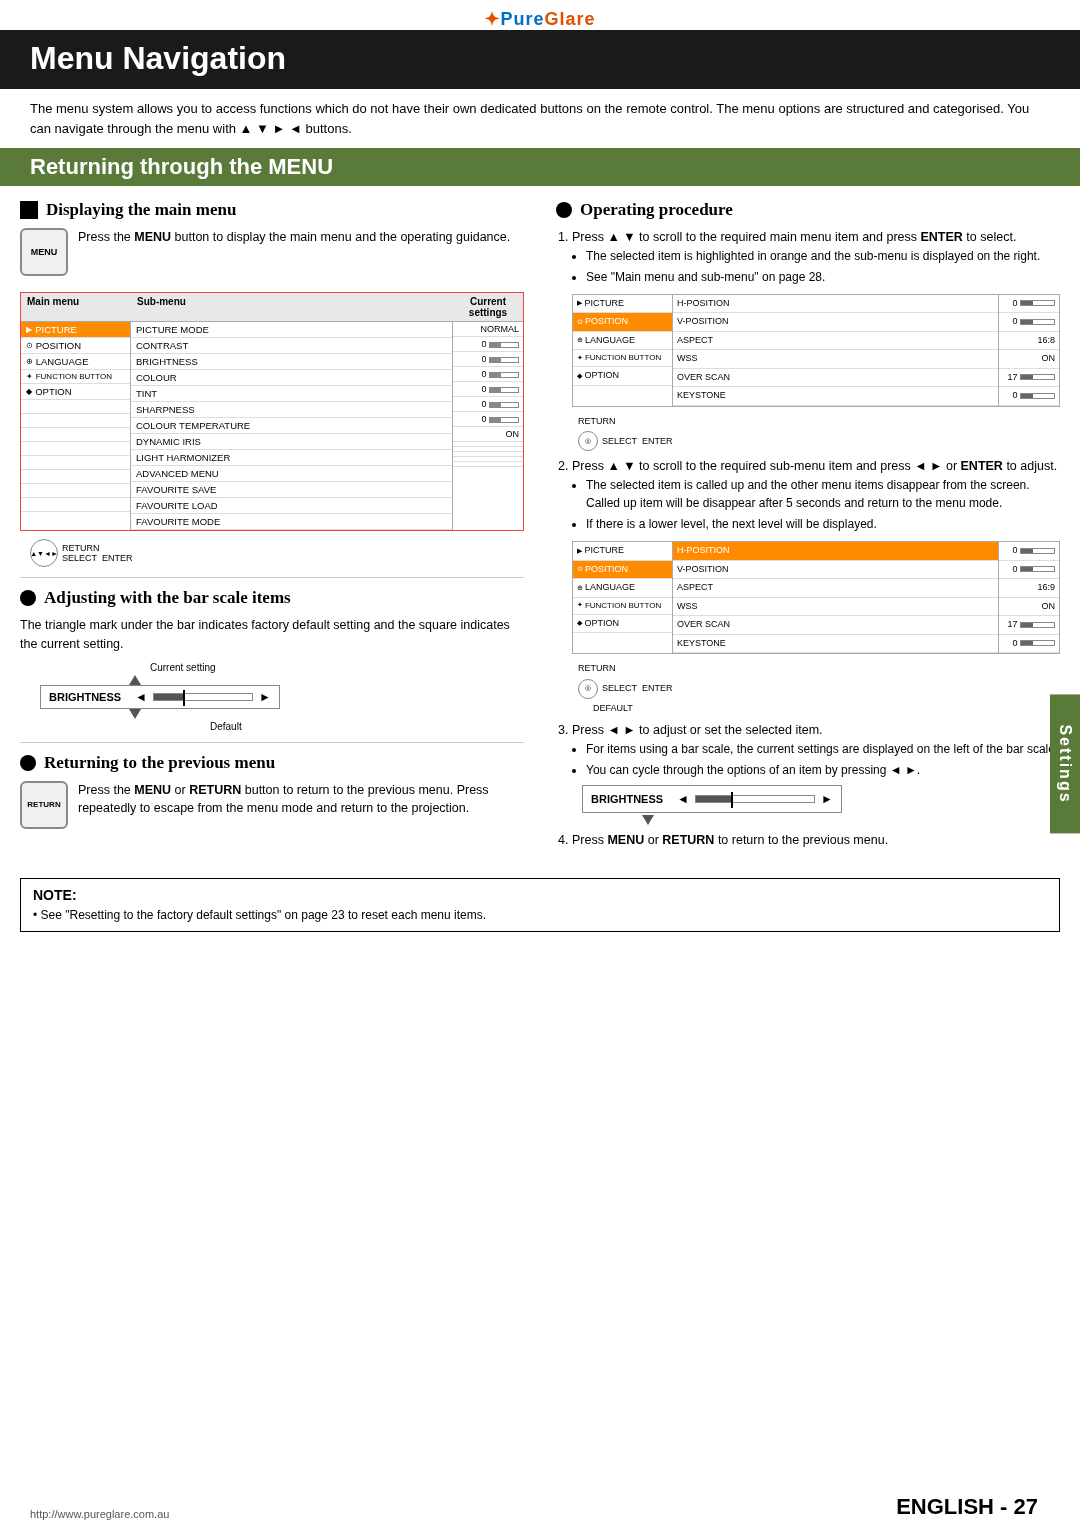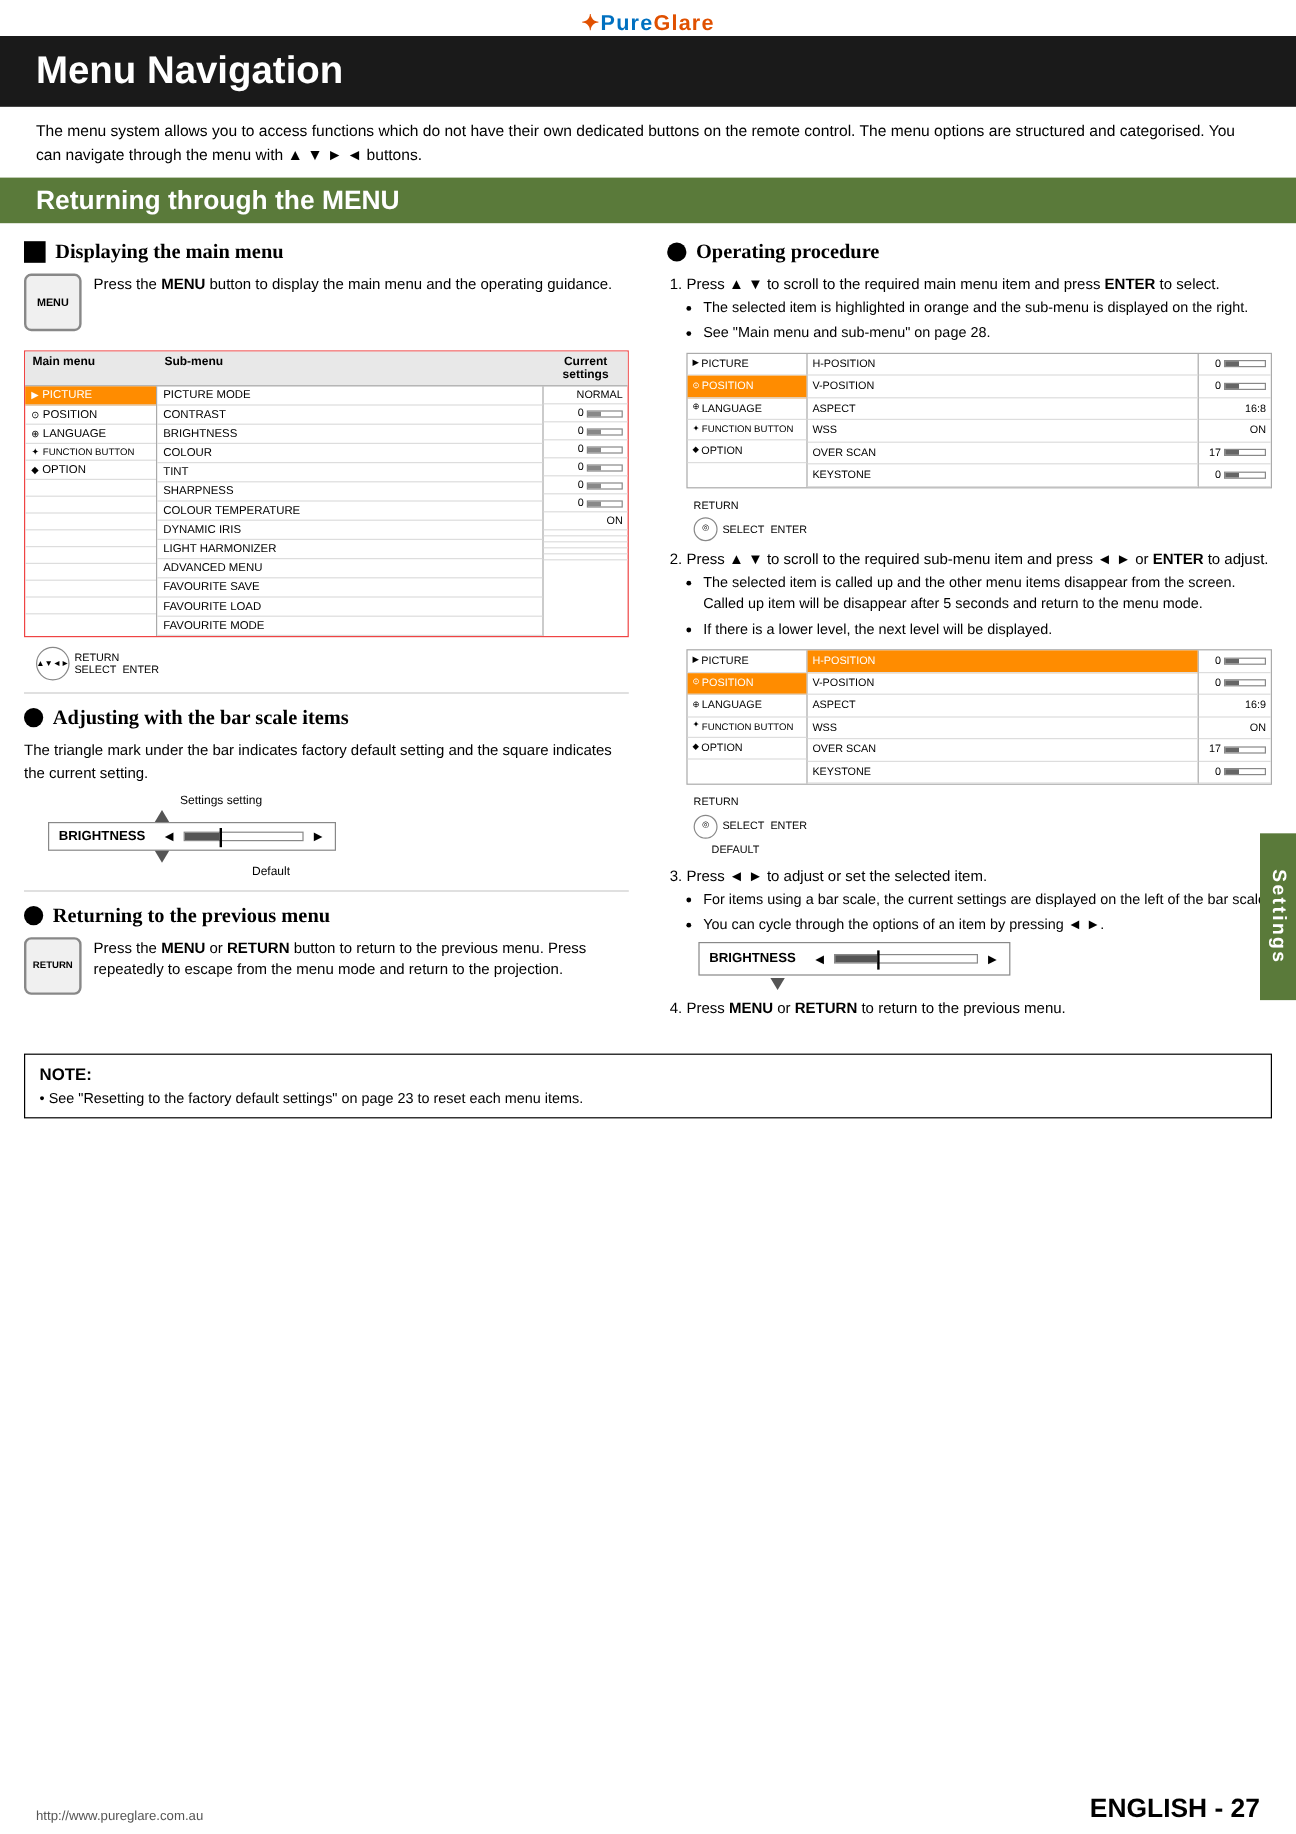--- a/index.html
+++ b/index.html
@@ -364,21 +364,21 @@
 
     
     .footer-bar {
       display: flex;
       justify-content: space-between;
       align-items: flex-end;
       padding: 6px 30px 8px 30px;
       position: absolute;
       bottom: 0;
       left: 0;
-      right: 0;
+      right: 12px;
     }
     .footer-url {
       font-size: 11px;
       color: #555;
     }
     .footer-page {
       font-size: 22px;
       font-weight: bold;
     }
     .footer-page .eng-label {
@@ -568,21 +568,21 @@
 
     <div class="subsection-title">
       <div class="black-circle"></div>
       <span>Adjusting with the bar scale items</span>
     </div>
     <p class="body-text">
       The triangle mark under the bar indicates factory default setting and the square indicates the current setting.
     </p>
 
     <div class="bar-scale-diagram">
-      <div class="current-setting-label">Settings setting</div>
+      <div class="current-setting-label">Current setting</div>
       <div class="triangle-wrap">
         <div class="triangle-up"></div>
       </div>
       <div class="brightness-bar">
         <span class="brightness-label">BRIGHTNESS</span>
         <span class="bar-arrow">◄</span>
         <div class="bar-track">
           <div class="bar-track-fill"></div>
           <div class="bar-marker"></div>
         </div>

